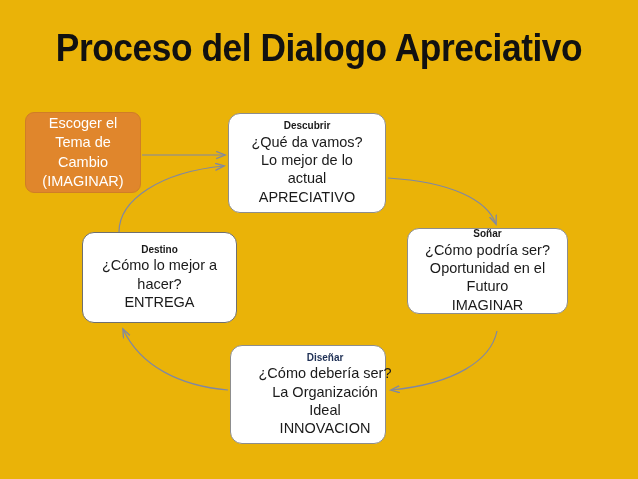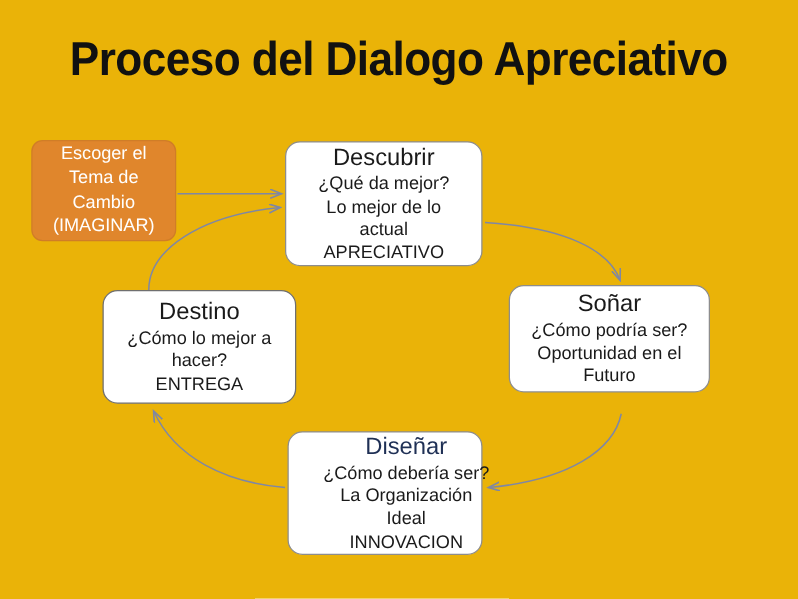--- a/index.html
+++ b/index.html
@@ -55,22 +55,22 @@
     text-align: center;
     border-radius: 12px;
     background: #ffffff;
     border: 1.2px solid #9b9b9b;
     font-size: 14.5px;
     color: #1a1a1a;
     line-height: 1.26;
     padding: 4px 6px;
   }
   .node .head {
-    font-weight: normal;
-    font-size: 19px;
+    font-weight: bold;
+    font-size: 10px;
   }
   .node .line {
     font-weight: normal;
     white-space: nowrap;
   }
 
   
   #node-start {
     left: 25px;
     top: 112px;
@@ -152,31 +152,32 @@
 
   <div class="node" id="node-start">
     <div class="line">Escoger el</div>
     <div class="line">Tema de</div>
     <div class="line">Cambio</div>
     <div class="line">(IMAGINAR)</div>
   </div>
 
   <div class="node" id="node-descubrir">
     <div class="head">Descubrir</div>
-    <div class="line">¿Qué da mejor?</div>
+    <div class="line">¿Qué da vamos?</div>
     <div class="line">Lo mejor de lo</div>
     <div class="line">actual</div>
     <div class="line">APRECIATIVO</div>
   </div>
 
   <div class="node" id="node-sonar">
     <div class="head">Soñar</div>
     <div class="line">¿Cómo podría ser?</div>
     <div class="line">Oportunidad en el</div>
     <div class="line">Futuro</div>
+    <div class="line">IMAGINAR</div>
   </div>
 
   <div class="node" id="node-disenar">
     <div class="head">Diseñar</div>
     <div class="line">¿Cómo debería ser?</div>
     <div class="line">La Organización</div>
     <div class="line">Ideal</div>
     <div class="line">INNOVACION</div>
   </div>
 

